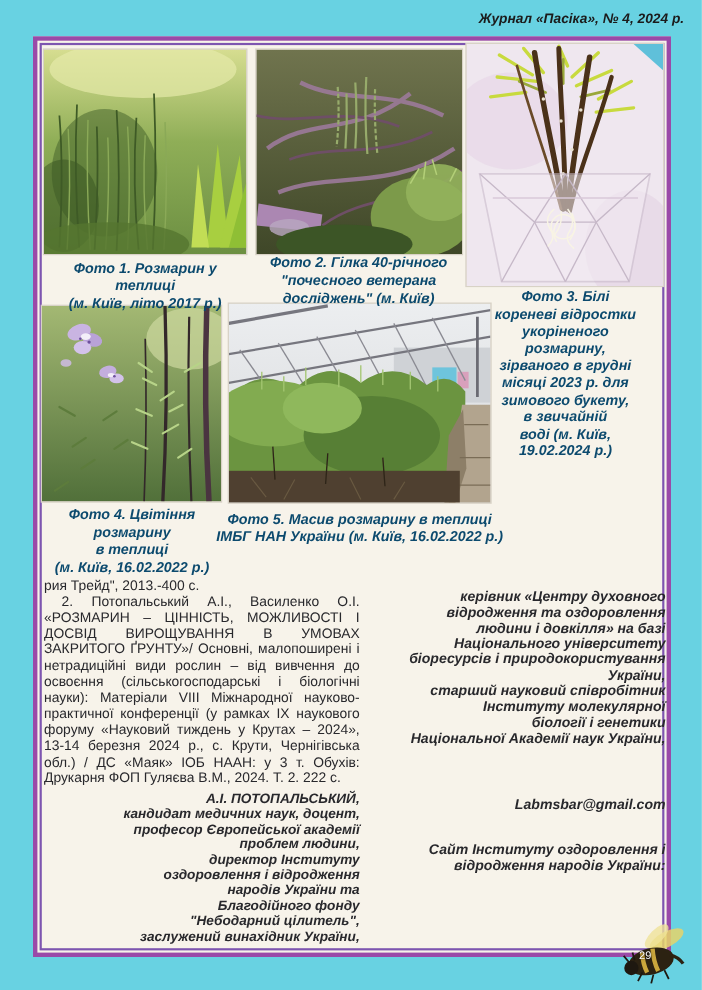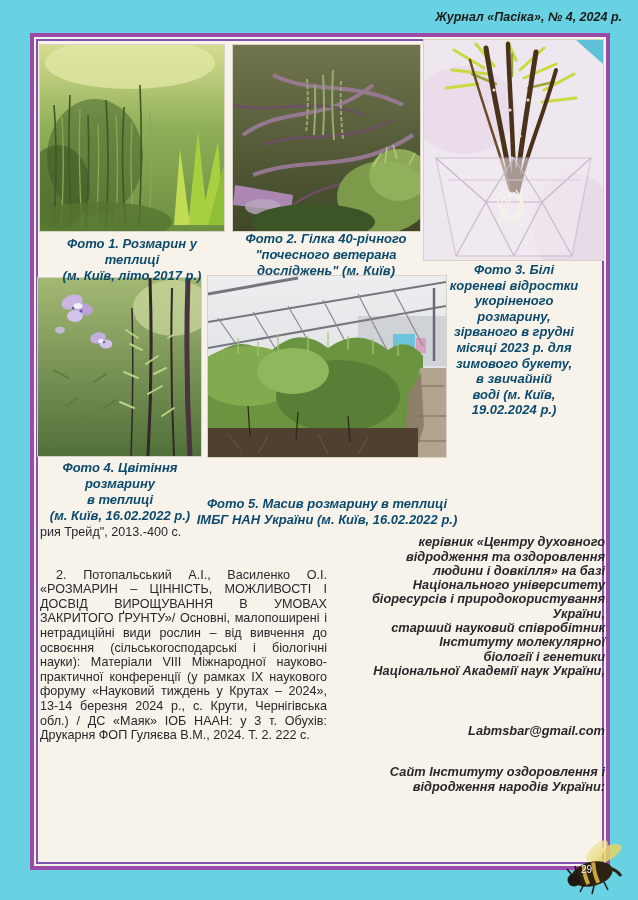--- a/index.html
+++ b/index.html
@@ -33,21 +33,21 @@
     color:#0c4a6e;
     font-weight:bold; font-style:italic;
     font-size:13px; line-height:1.22;
     text-align:center; white-space:pre-line;
   }
   .body-col {
     position:absolute;
     color:#28282c; font-size:12.6px; line-height:14.6px;
   }
   .body-col p { margin:0; text-align:justify; }
-  .body-col p.indent { text-indent:16px;margin-top:28px; }
+  .body-col p.indent { text-indent:16px; }
   .sig {
     margin-top:5px; text-align:right;
     font-weight:bold; font-style:italic;
     font-size:12.4px; line-height:13.9px;
     white-space:pre-line; color:#28282c;
   }
   .right-col {
     position:absolute; text-align:right;
     font-weight:bold; font-style:italic;
     font-size:12.8px; line-height:14.3px;
@@ -335,26 +335,36 @@
 розмарину,
 зірваного в грудні
 місяці 2023 р. для
 зимового букету,
 в звичайній
 воді (м. Київ,
 19.02.2024 р.)</div>
 <div class="cap" style="left:34px; top:460px; width:172px;">Фото 4. Цвітіння розмарину
 в теплиці
 (м. Київ, 16.02.2022 р.)</div>
-<div class="cap" style="left:196px; top:464px; width:262px;margin-top:32px;">Фото 5. Масив розмарину в теплиці
+<div class="cap" style="left:196px; top:464px; width:262px;">Фото 5. Масив розмарину в теплиці
 ІМБГ НАН України (м. Київ, 16.02.2022 р.)</div>
 
 <div class="body-col" style="left:40px; top:525px; width:287px;">
   <p>рия Трейд", 2013.-400 с.</p>
   <p class="indent">2. Потопальський А.І., Василенко О.І. «РОЗМАРИН – ЦІННІСТЬ, МОЖЛИВОСТІ І ДОСВІД ВИРОЩУВАННЯ В УМОВАХ ЗАКРИТОГО ҐРУНТУ»/ Основні, малопоширені і нетрадиційні види рослин – від вивчення до освоєння (сільськогосподарські і біологічні науки): Матеріали VIII Міжнародної науково-практичної конференції (у рамках ІХ наукового форуму «Науковий тиждень у Крутах – 2024», 13-14 березня 2024 р., с. Крути, Чернігівська обл.) / ДС «Маяк» ІОБ НААН: у 3 т. Обухів: Друкарня ФОП Гуляєва В.М., 2024. Т. 2. 222 с.</p>
+  <div class="sig">А.І. ПОТОПАЛЬСЬКИЙ,
+кандидат медичних наук, доцент,
+професор Європейської академії
+проблем людини,
+директор Інституту
+оздоровлення і відродження
+народів України та
+Благодійного фонду
+"Небодарний цілитель",
+заслужений винахідник України,</div>
 </div>
 
 <div class="right-col" style="left:310px; top:521px; width:295px;">
   <div>керівник «Центру духовного
 відродження та оздоровлення
 людини і довкілля» на базі
 Національного університету
 біоресурсів і природокористування
 України,
 старший науковий співробітник

